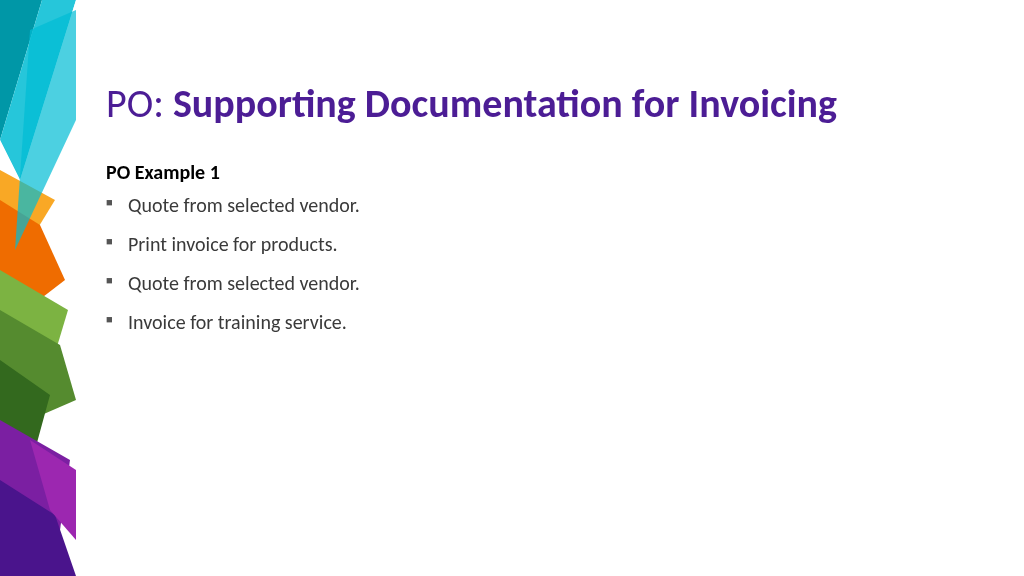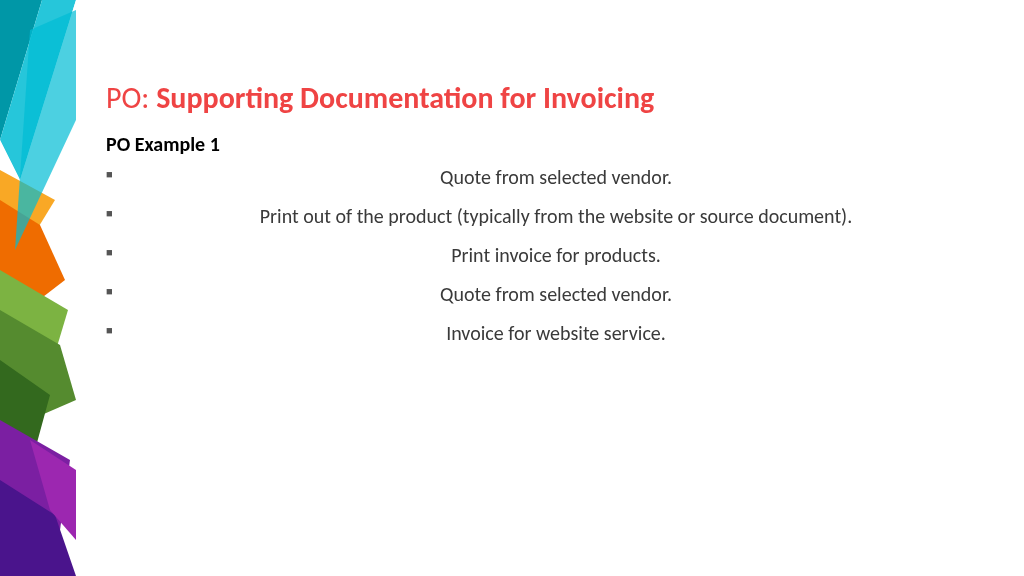--- a/index.html
+++ b/index.html
@@ -23,41 +23,40 @@
       height: 576px;
       overflow: hidden;
     }
     .content {
       position: absolute;
       left: 106px;
       top: 80px;
       right: 40px;
     }
     .title {
-      font-size: 30px;
-      color: #ef4444;
-      margin-bottom: 16px;
+      font-size: 40px;
+      color: #4c1d95;
+      margin-bottom: 32px;
       line-height: 1.2;
     }
     .title-prefix {
       font-weight: 400;
     }
     .title-main {
       font-weight: 700;
     }
     .subtitle {
       font-size: 20px;
       font-weight: 700;
       color: #000000;
       margin-bottom: 8px;
       margin-top: 6px;
     }
     .bullet-list {
       list-style: none;
-      text-align: center;
     }
     .bullet-item {
       font-size: 20px;
       color: #3a3a3a;
       margin-bottom: 12px;
       padding-left: 22px;
       position: relative;
       line-height: 1.35;
     }
     .bullet-item::before {
@@ -97,24 +96,23 @@
 
 <div class="content">
   <h1 class="title">
     <span class="title-prefix">PO: </span><span class="title-main">Supporting Documentation for Invoicing</span>
   </h1>
 
   <div>
     <h2 class="subtitle">PO Example 1</h2>
     <ul class="bullet-list">
       <li class="bullet-item">Quote from selected vendor.</li>
-      <li class="bullet-item">Print out of the product (typically from the website or source document).</li>
       <li class="bullet-item">Print invoice for products.</li>
     </ul>
   </div>
 
   <div>
     <ul class="bullet-list">
       <li class="bullet-item">Quote from selected vendor.</li>
-      <li class="bullet-item">Invoice for website service.</li>
+      <li class="bullet-item">Invoice for training service.</li>
     </ul>
   </div>
 </div>
 
 </body></html>

